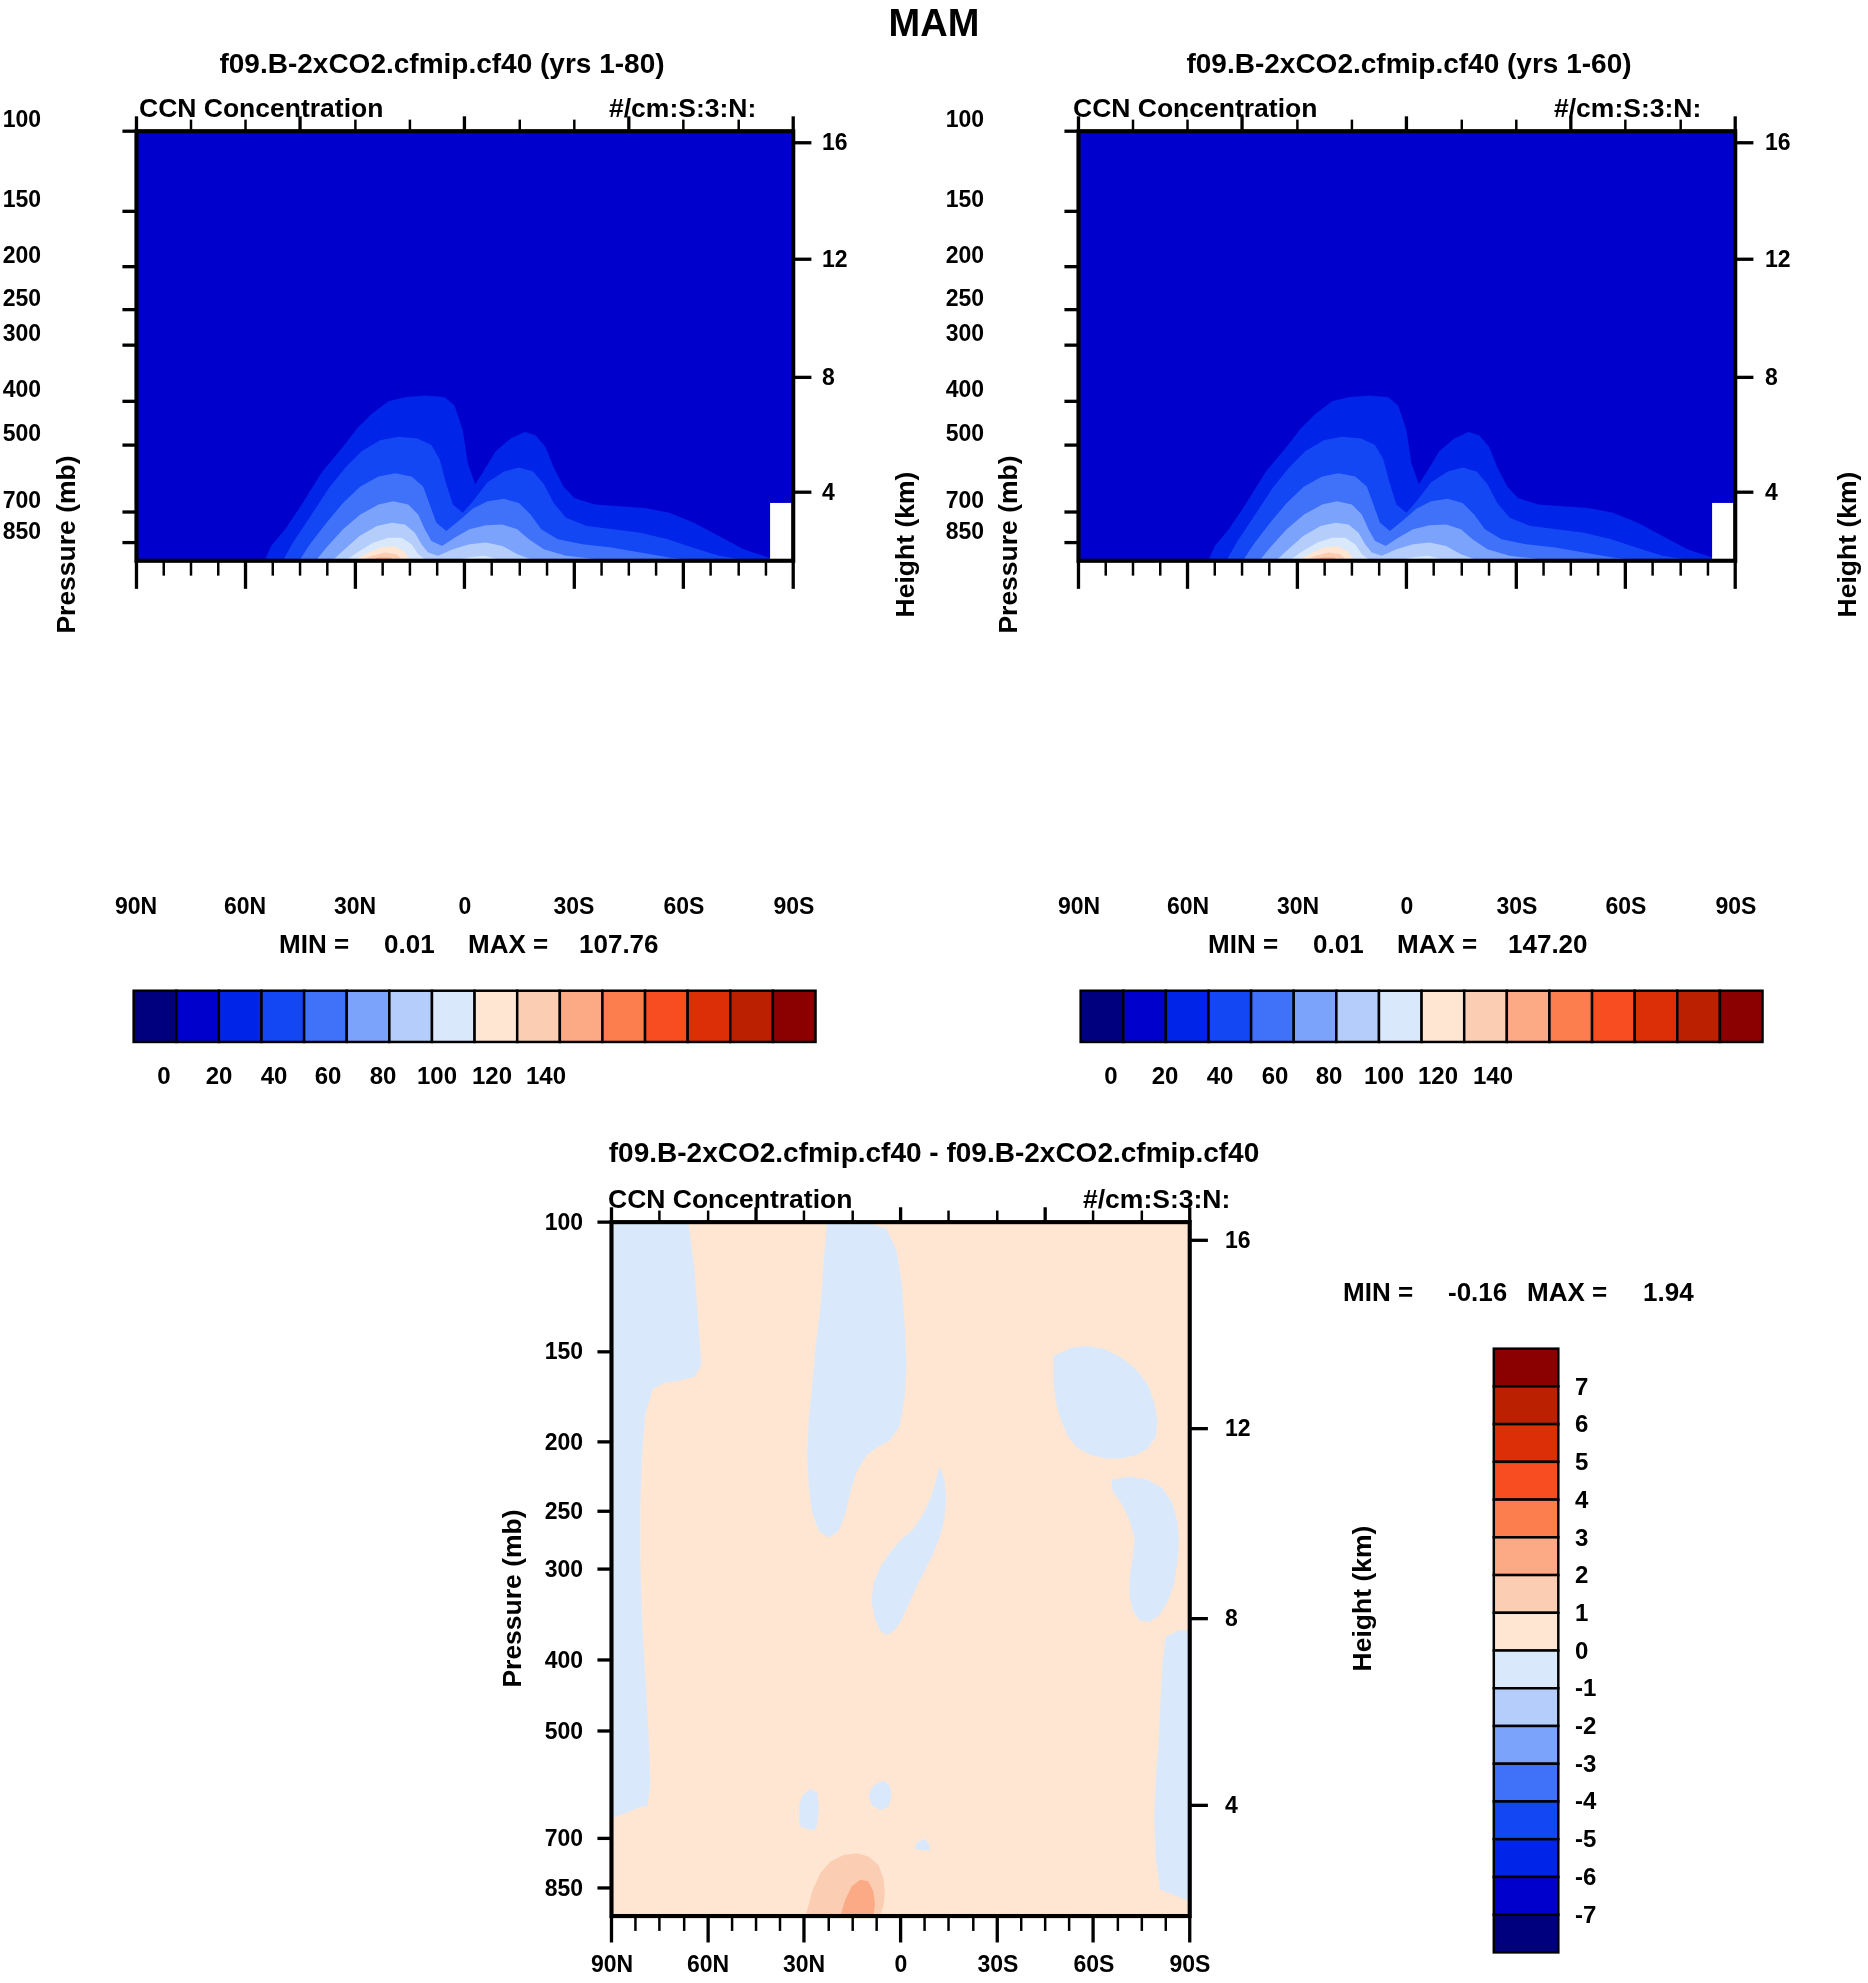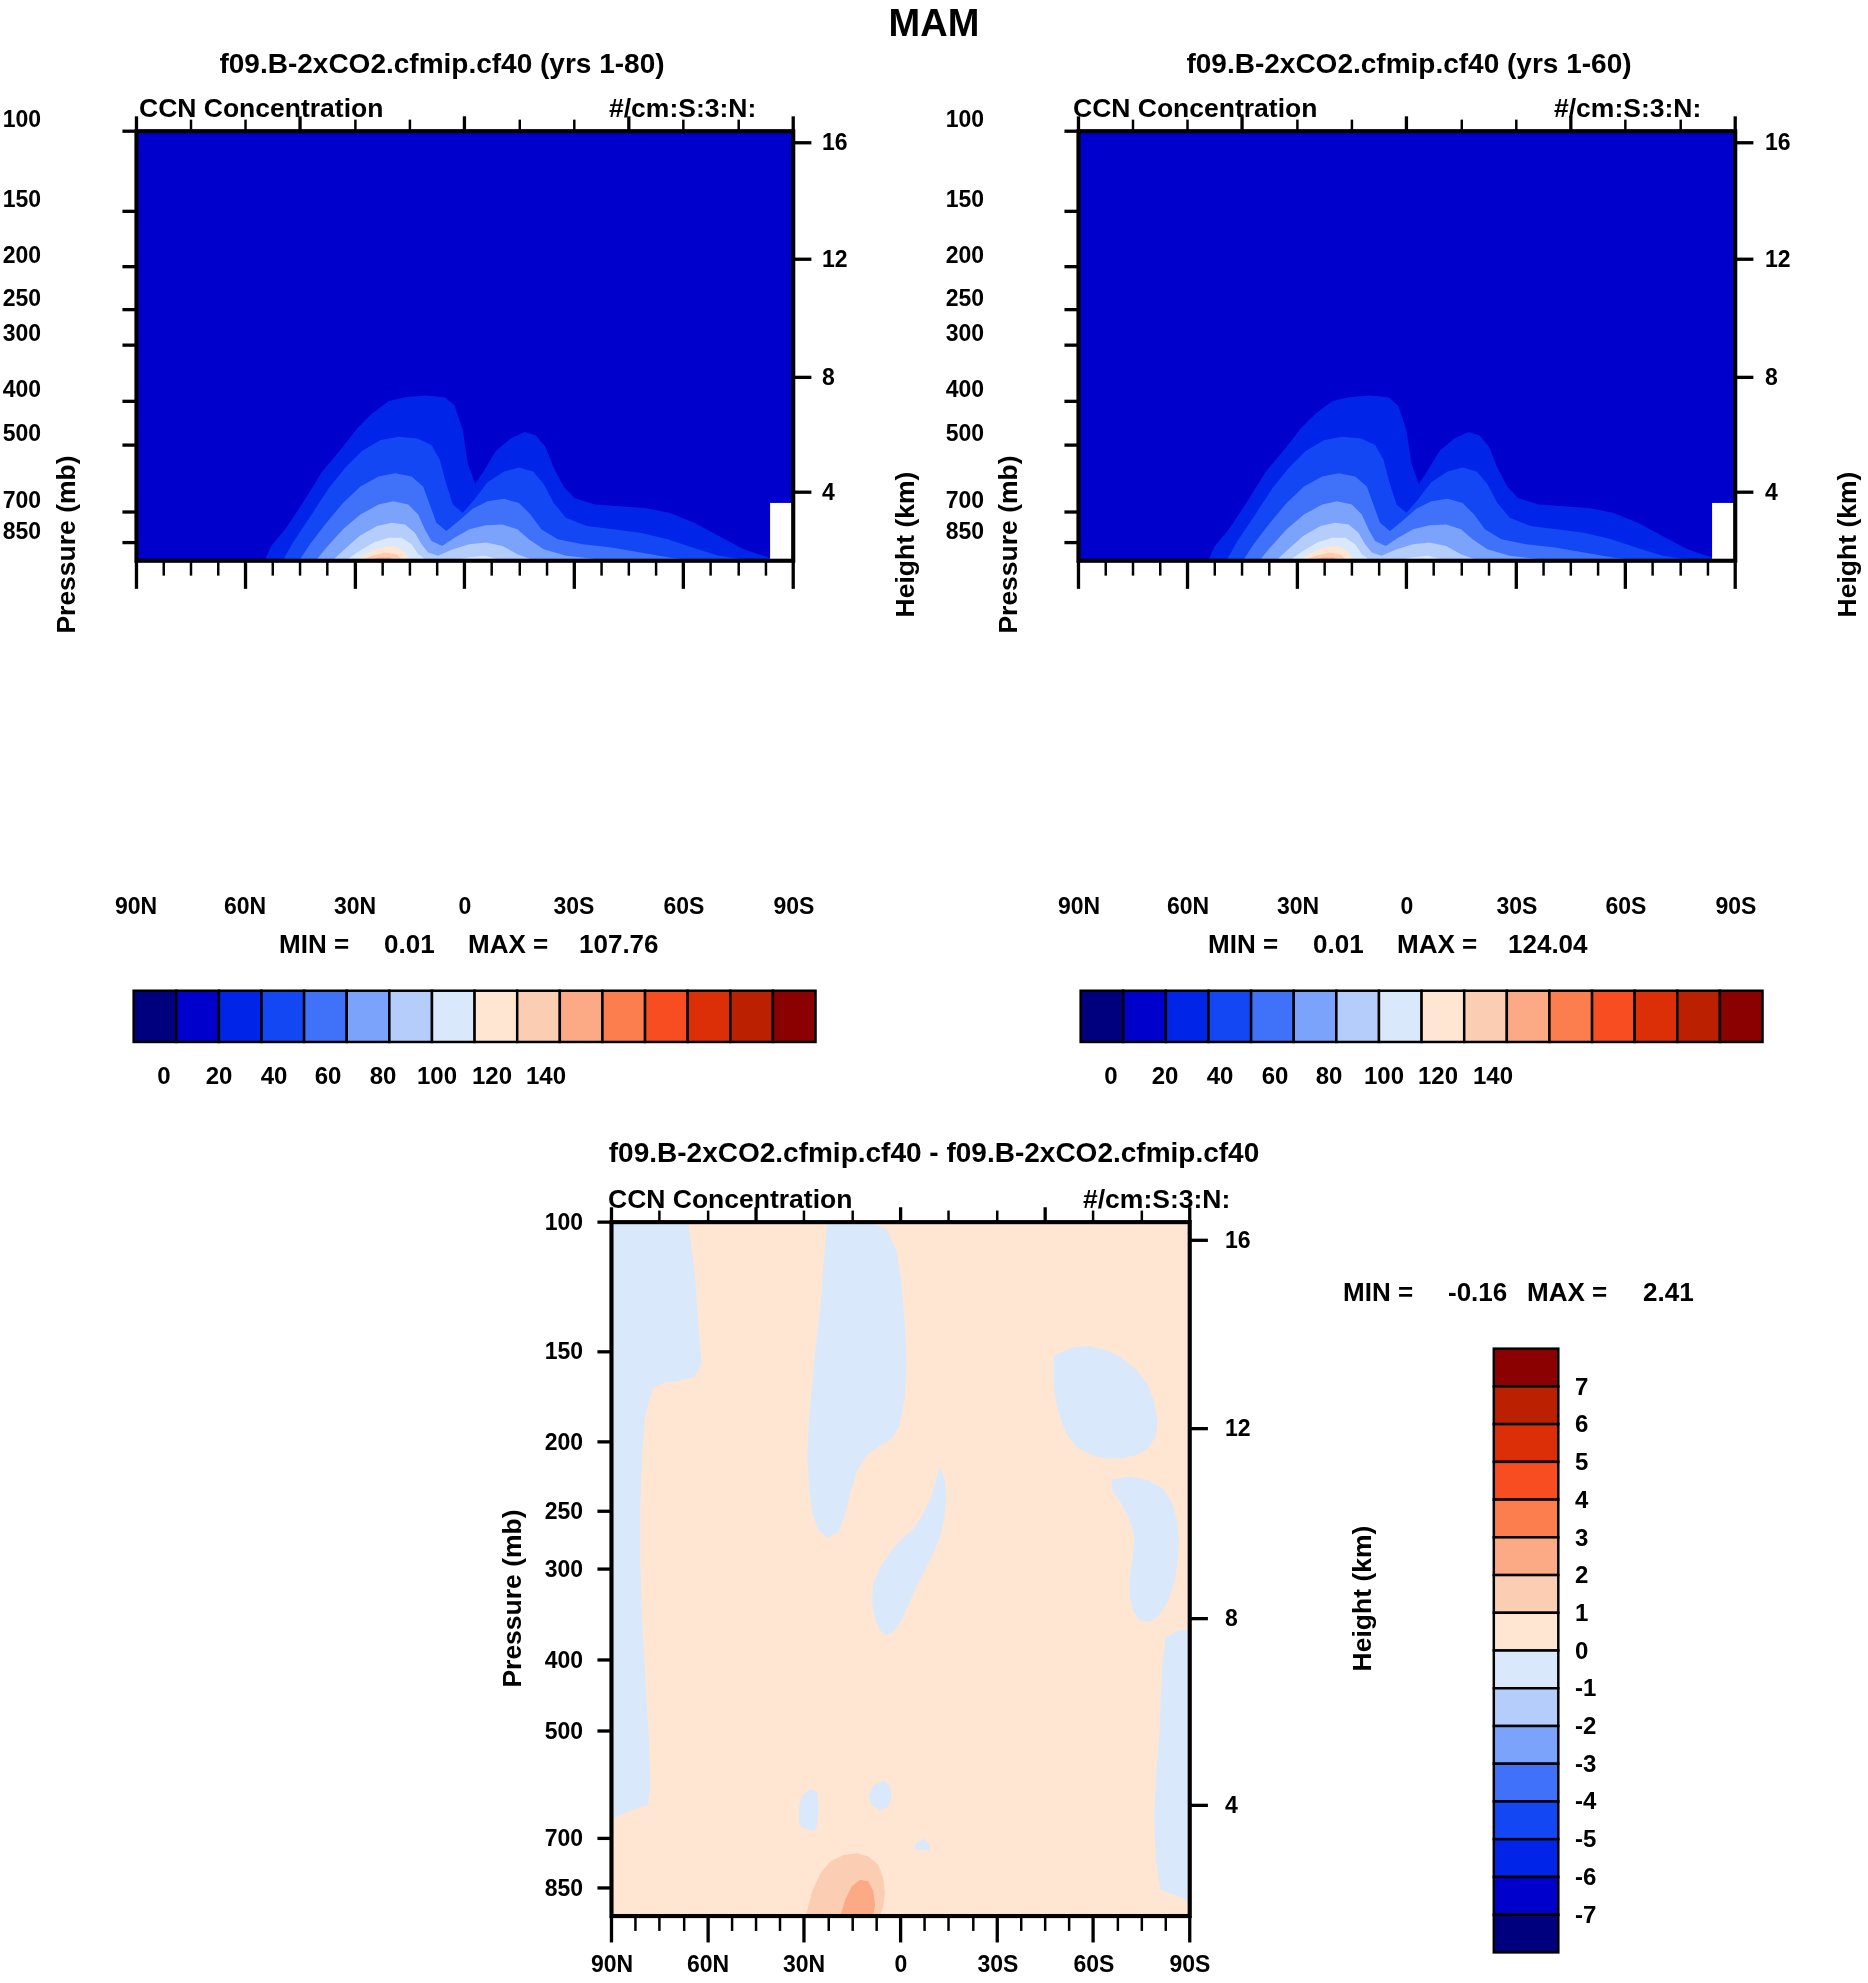--- a/index.html
+++ b/index.html
@@ -311,21 +311,21 @@
     <div class="txt axnum ctr" style="left:1188px;top:893px;">60N</div>
     <div class="txt axnum ctr" style="left:1298px;top:893px;">30N</div>
     <div class="txt axnum ctr" style="left:1407px;top:893px;">0</div>
     <div class="txt axnum ctr" style="left:1517px;top:893px;">30S</div>
     <div class="txt axnum ctr" style="left:1626px;top:893px;">60S</div>
     <div class="txt axnum ctr" style="left:1736px;top:893px;">90S</div>
 
     <div class="txt minmax" style="left:1208px;top:929px;">MIN =</div>
     <div class="txt minmax" style="left:1313px;top:929px;">0.01</div>
     <div class="txt minmax" style="left:1397px;top:929px;">MAX =</div>
-    <div class="txt minmax" style="left:1508px;top:929px;">124.04</div>
+    <div class="txt minmax" style="left:1508px;top:929px;">147.20</div>
 
     <svg width="686" height="58" style="position:absolute;left:1079px;top:989px;" viewBox="0 0 830 70">
       <g id="cbTR">
           <rect x="2.00" y="2" width="51.56" height="62" fill="#00007f" stroke="#000" stroke-width="3"></rect>
           <rect x="53.56" y="2" width="51.56" height="62" fill="#0000cd" stroke="#000" stroke-width="3"></rect>
           <rect x="105.13" y="2" width="51.56" height="62" fill="#0025e8" stroke="#000" stroke-width="3"></rect>
           <rect x="156.69" y="2" width="51.56" height="62" fill="#1347f4" stroke="#000" stroke-width="3"></rect>
           <rect x="208.25" y="2" width="51.56" height="62" fill="#3f72f8" stroke="#000" stroke-width="3"></rect>
           <rect x="259.81" y="2" width="51.56" height="62" fill="#7ba3fb" stroke="#000" stroke-width="3"></rect>
           <rect x="311.38" y="2" width="51.56" height="62" fill="#b4cdfa" stroke="#000" stroke-width="3"></rect>
@@ -470,21 +470,21 @@
     <div class="txt axnum ctr" style="left:708px;top:1951px;">60N</div>
     <div class="txt axnum ctr" style="left:804px;top:1951px;">30N</div>
     <div class="txt axnum ctr" style="left:901px;top:1951px;">0</div>
     <div class="txt axnum ctr" style="left:998px;top:1951px;">30S</div>
     <div class="txt axnum ctr" style="left:1094px;top:1951px;">60S</div>
     <div class="txt axnum ctr" style="left:1190px;top:1951px;">90S</div>
 
     <div class="txt minmax" style="left:1343px;top:1277px;">MIN =</div>
     <div class="txt minmax" style="left:1448px;top:1277px;">-0.16</div>
     <div class="txt minmax" style="left:1527px;top:1277px;">MAX =</div>
-    <div class="txt minmax" style="left:1643px;top:1277px;">2.41</div>
+    <div class="txt minmax" style="left:1643px;top:1277px;">1.94</div>
 
     <svg width="83" height="612" style="position:absolute;left:1492px;top:1347px;" viewBox="0 0 100 740">
       <g id="cbBT">
           <rect x="2" y="2.00" width="78" height="45.63" fill="#8b0000" stroke="#000" stroke-width="3"></rect>
           <rect x="2" y="47.63" width="78" height="45.63" fill="#bb2000" stroke="#000" stroke-width="3"></rect>
           <rect x="2" y="93.25" width="78" height="45.63" fill="#dd2f07" stroke="#000" stroke-width="3"></rect>
           <rect x="2" y="138.88" width="78" height="45.63" fill="#f84d21" stroke="#000" stroke-width="3"></rect>
           <rect x="2" y="184.50" width="78" height="45.63" fill="#fc7d4e" stroke="#000" stroke-width="3"></rect>
           <rect x="2" y="230.13" width="78" height="45.63" fill="#fcaa85" stroke="#000" stroke-width="3"></rect>
           <rect x="2" y="275.75" width="78" height="45.63" fill="#fbcdb3" stroke="#000" stroke-width="3"></rect>

